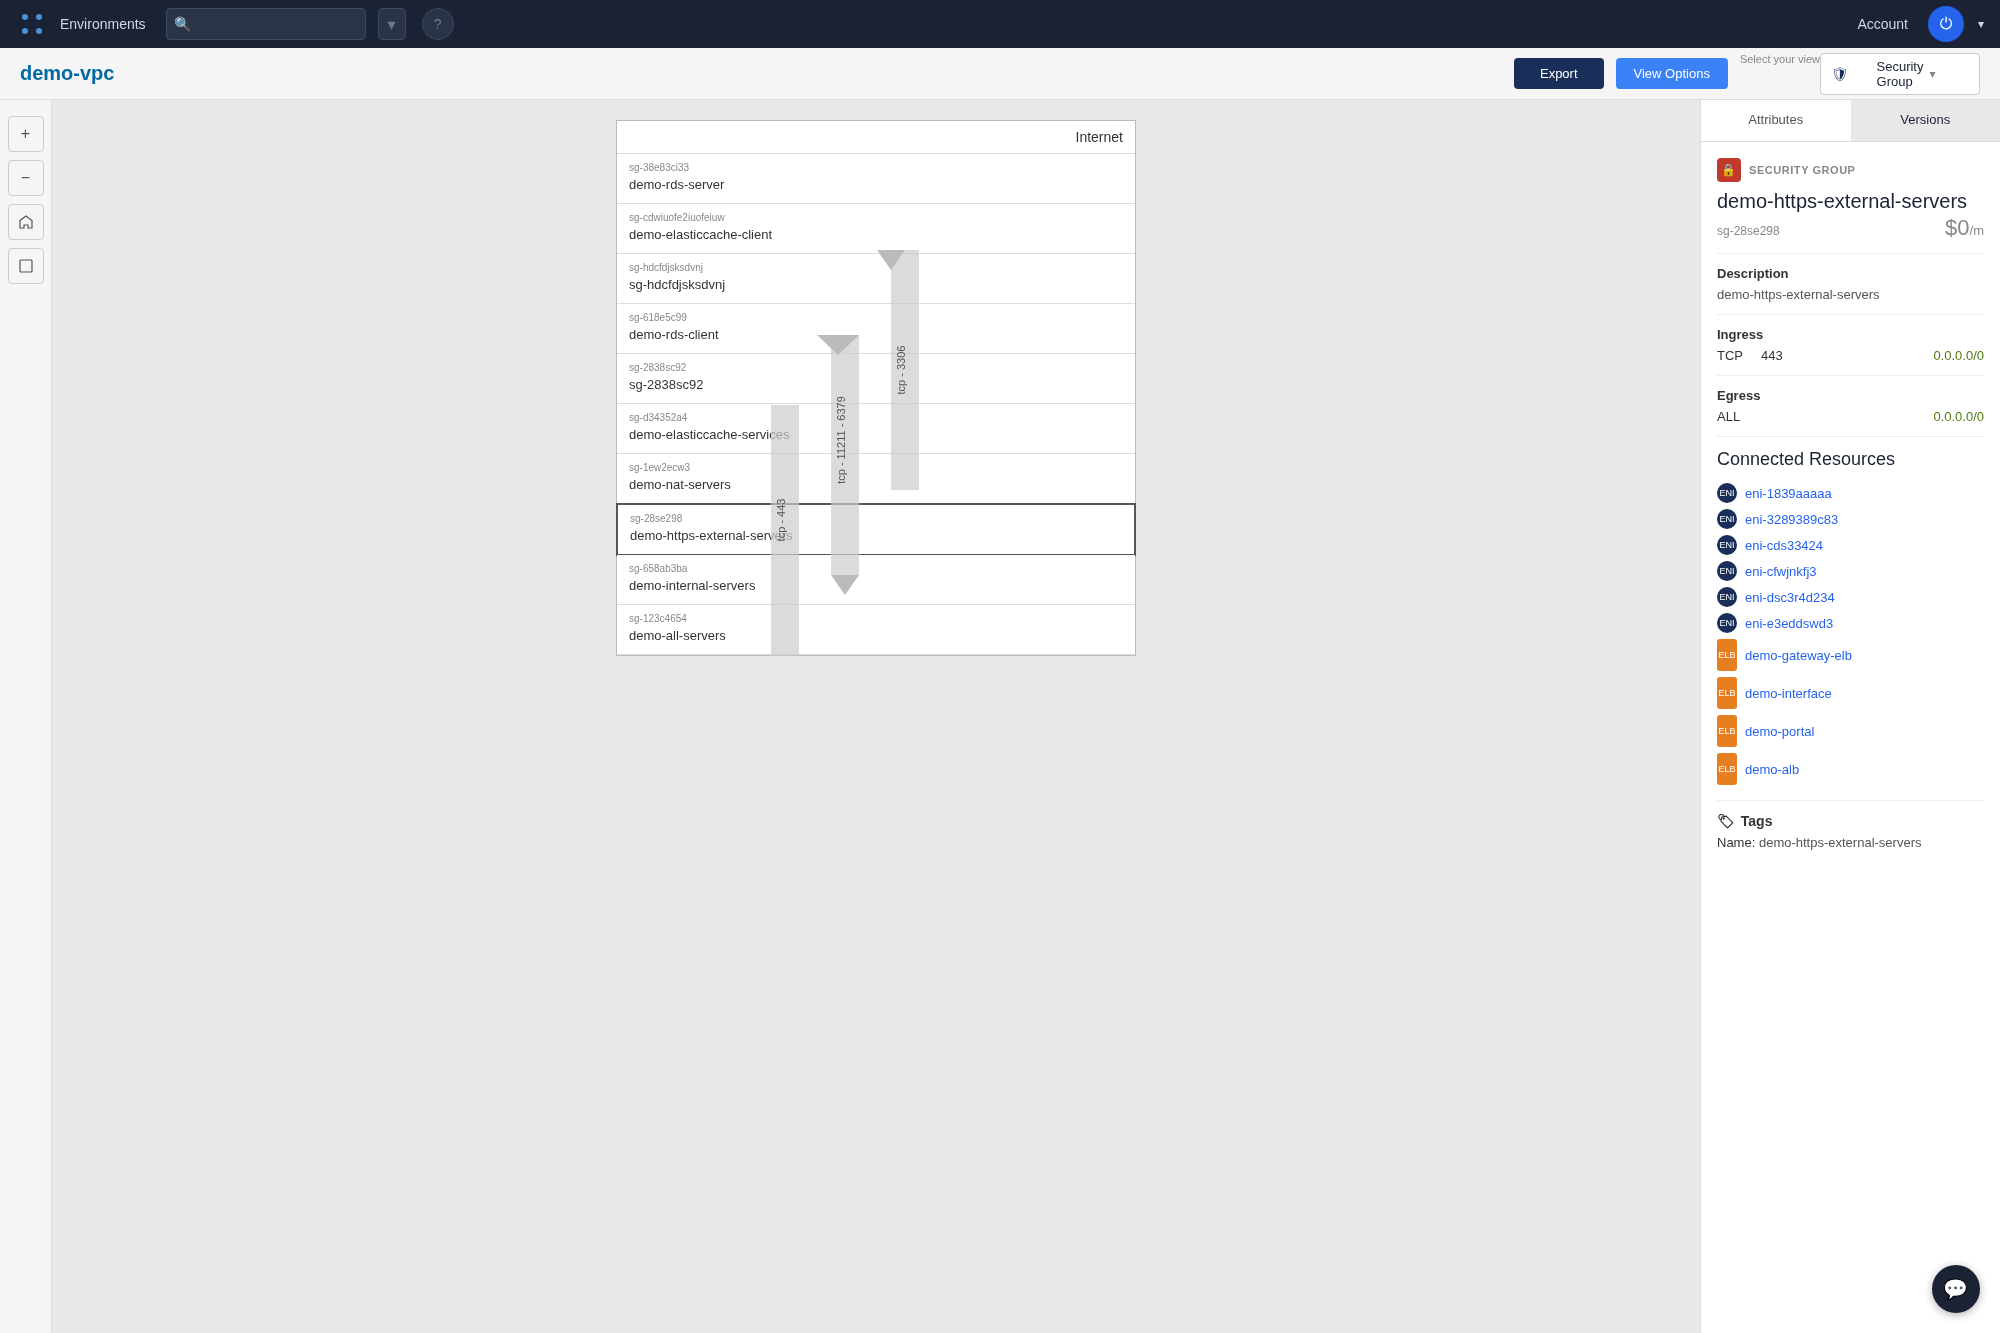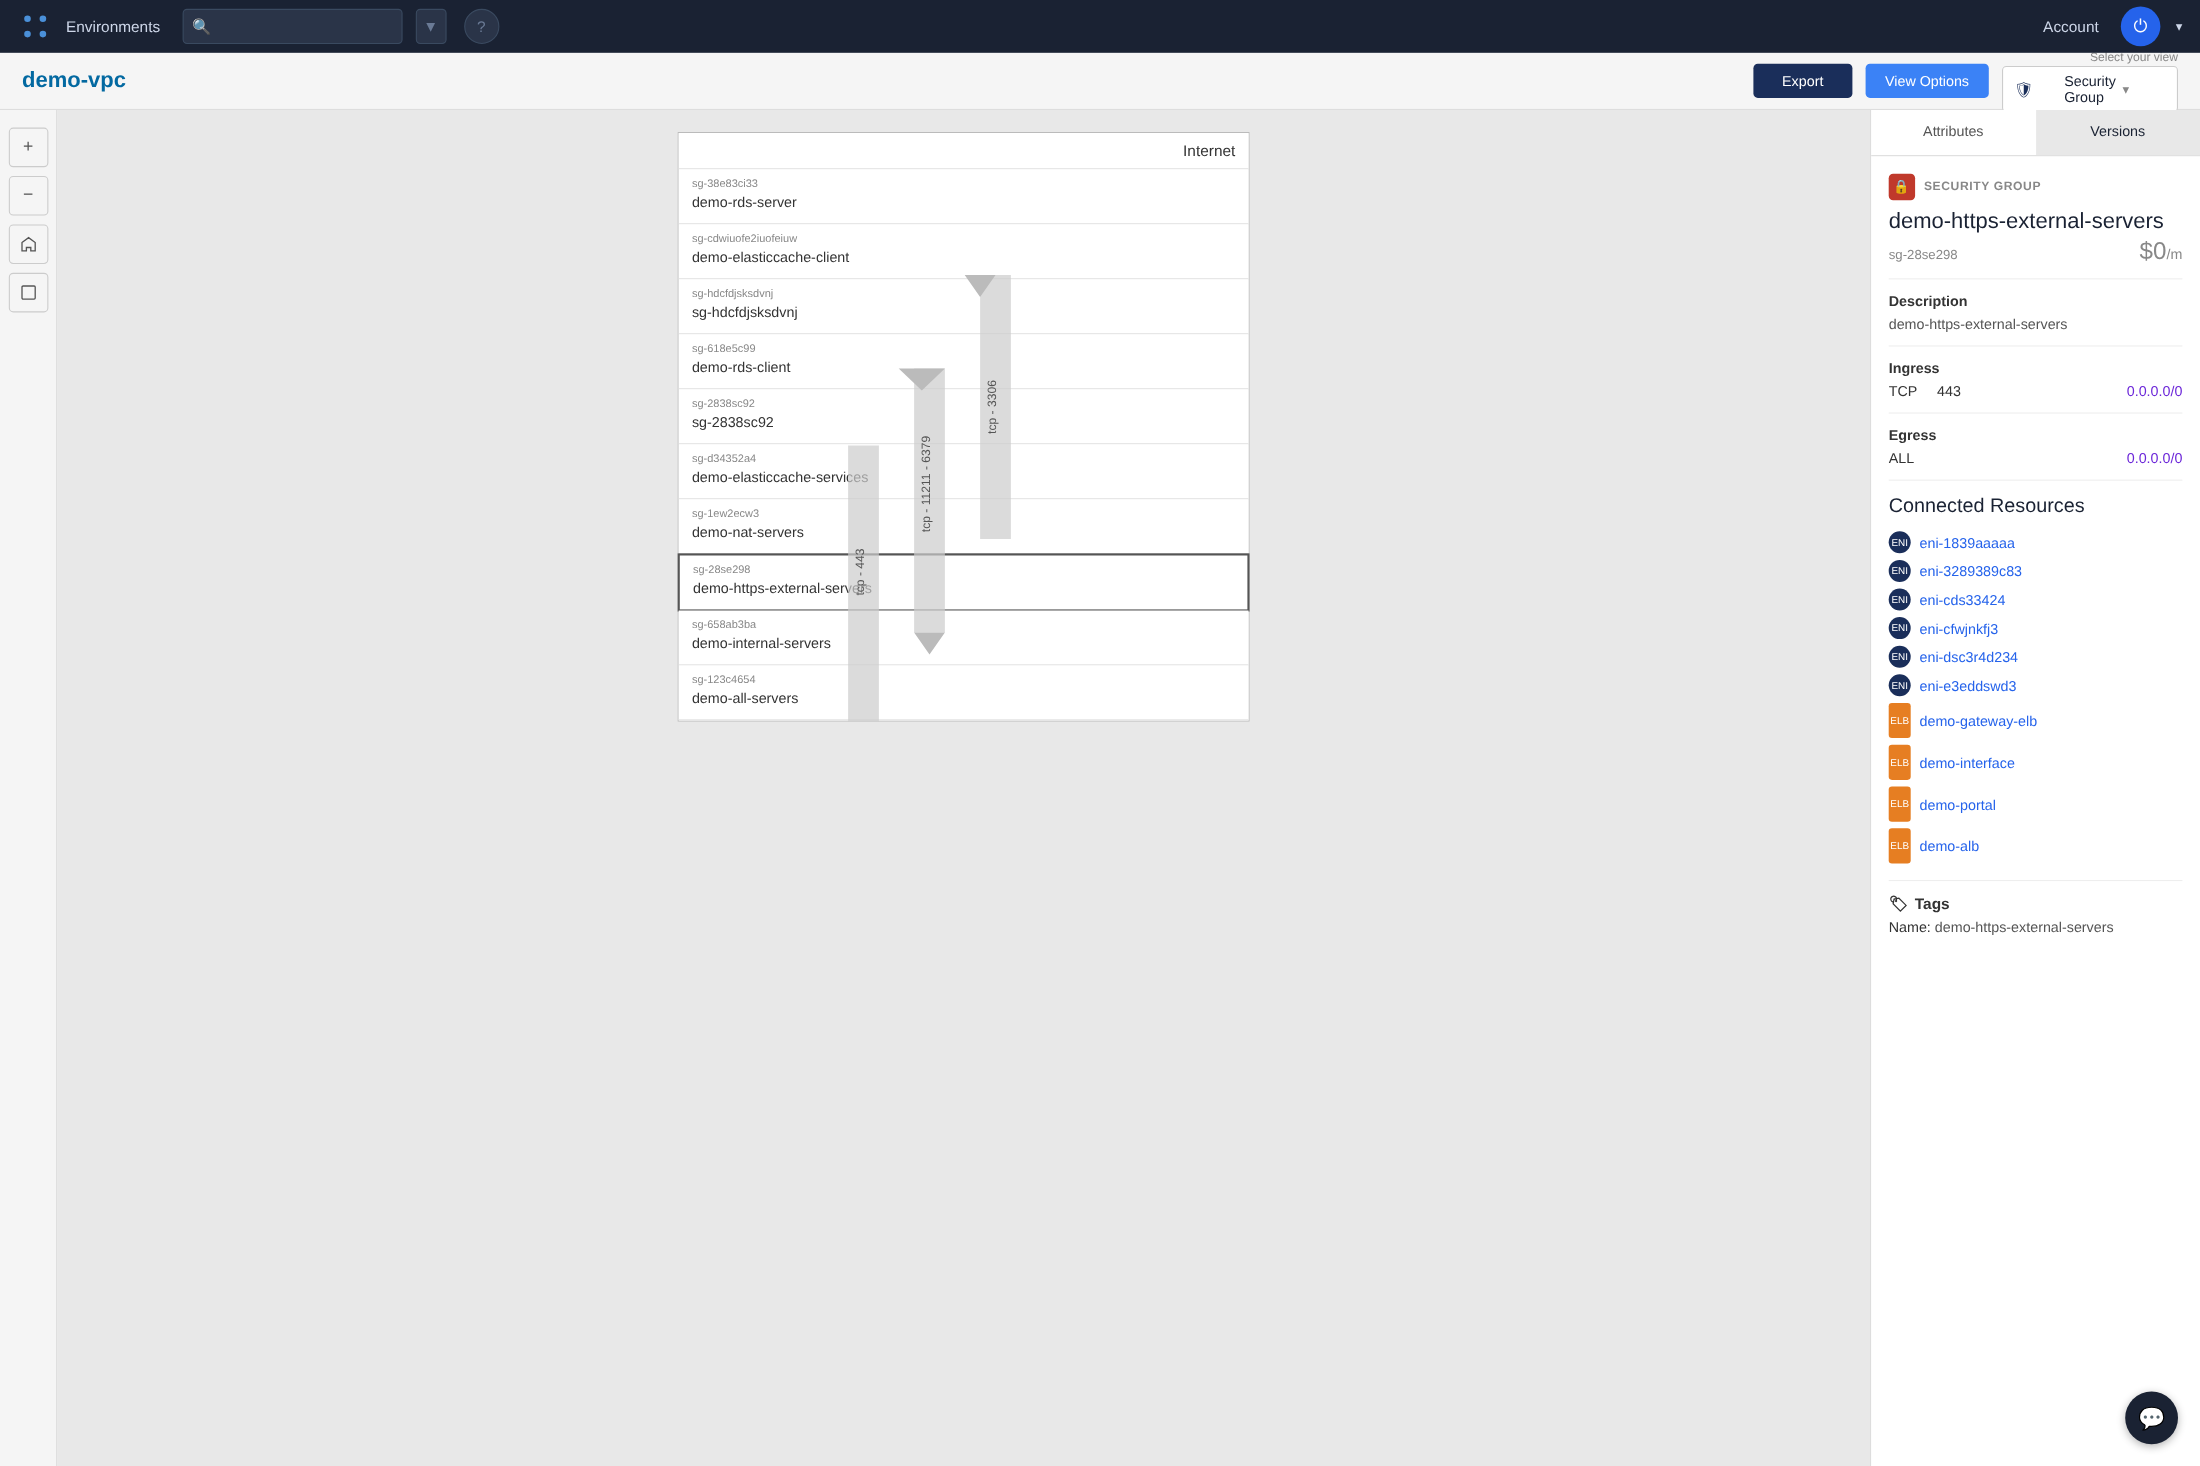--- a/index.html
+++ b/index.html
@@ -127,22 +127,22 @@
       color: white;
       border: none;
       border-radius: 4px;
       padding: 8px 18px;
       font-size: 13px;
       font-weight: 500;
       cursor: pointer;
     }
     .select-view-container {
       display: flex;
-      flex-direction: column;
-      align-items: flex-end;
+      flex-direction: row;
+      align-items: flex-start;
     }
     .select-view-label {
       font-size: 11px;
       color: #888;
       margin-bottom: 2px;
     }
     .select-view-dropdown {
       display: flex;
       align-items: center;
       gap: 6px;
@@ -339,21 +339,21 @@
     .detail-row {
       display: flex;
       align-items: center;
       gap: 8px;
       margin-bottom: 4px;
       font-size: 13px;
       color: #555;
     }
     .detail-row .proto { color: #333; min-width: 36px; }
     .detail-row .port { color: #333; min-width: 36px; }
-    .detail-row .cidr { margin-left: auto; color: #6d28d9; }
+    .detail-row .cidr { margin-left: auto; color: #4d7c0f; }
 
     .connected-header {
       font-size: 18px;
       font-weight: 400;
       color: #1a2233;
       margin-bottom: 10px;
     }
     .connected-item {
       display: flex;
       align-items: center;

